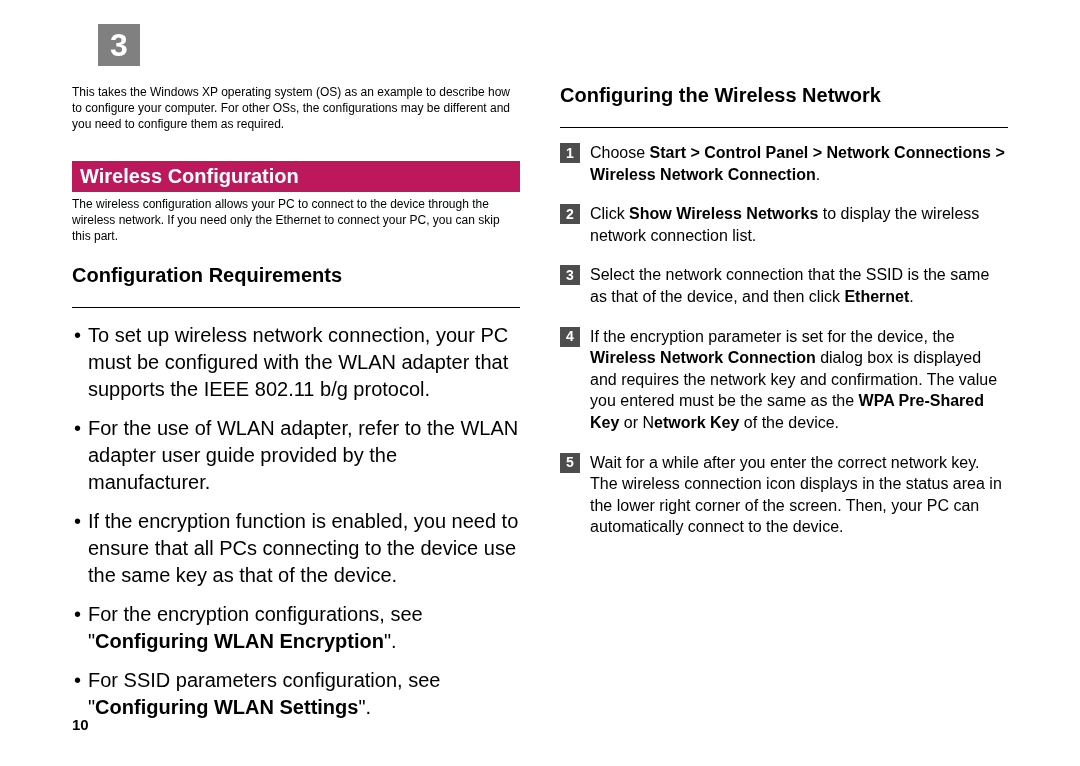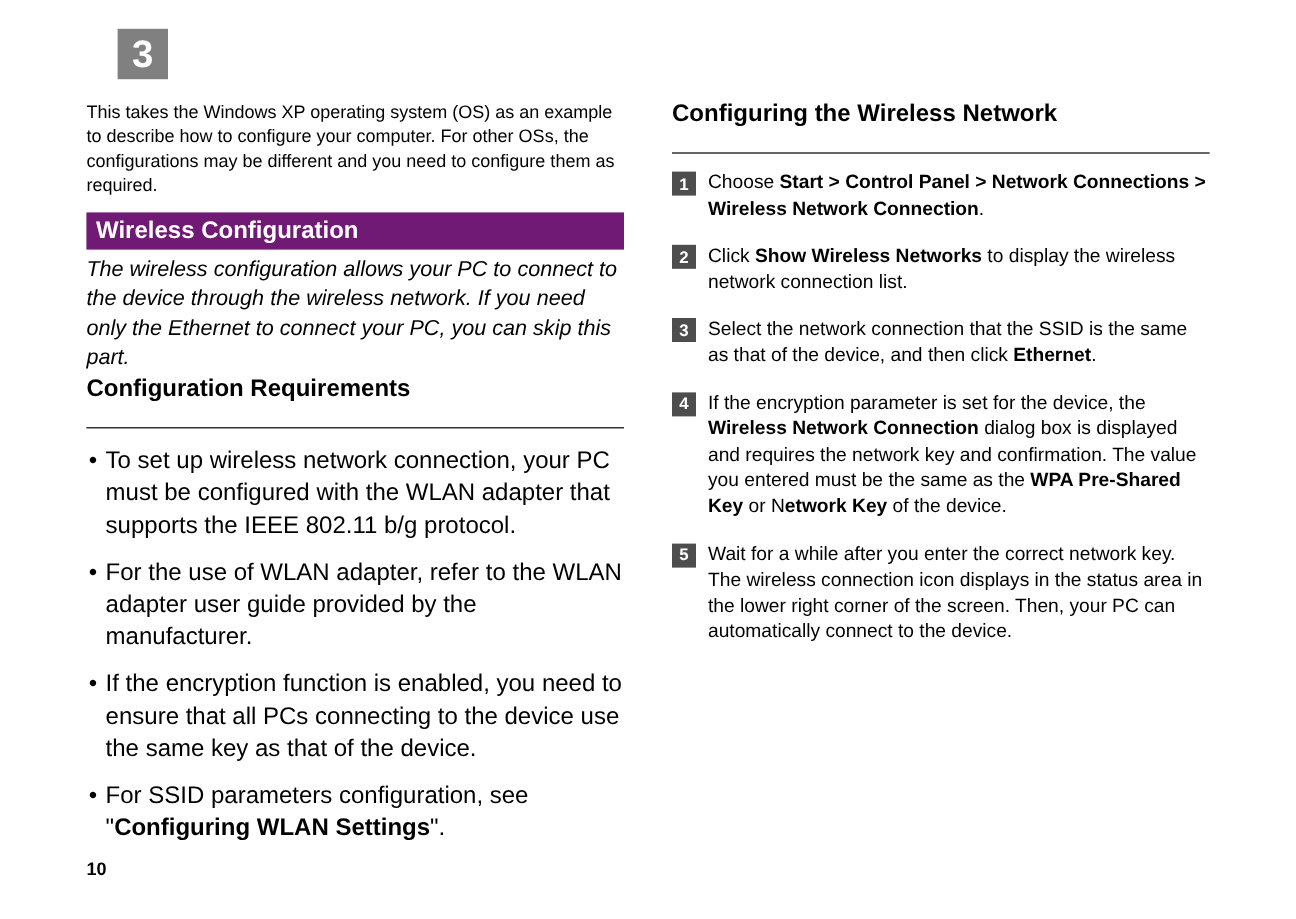--- a/index.html
+++ b/index.html
@@ -38,37 +38,36 @@
   }
   .columns {
     display: flex;
     gap: 40px;
   }
   .col {
     flex: 1;
     min-width: 0;
   }
   .intro {
-    font-size: 15px;
-    line-height: 1.35;
-    margin-bottom: 12px;
+    font-size: 12px;
+    line-height: 1.35;
+    margin-bottom: 28px;
   }
   .section-bar {
-    background: #701a75;
+    background: #be185d;
     color: #fff;
     font-size: 20px;
     font-weight: bold;
     padding: 4px 8px;
     margin-bottom: 4px;
   }
   .section-body {
-    font-size: 18px;
-    line-height: 1.35;
-    margin-bottom: 4px;
-    font-style: italic;
+    font-size: 12px;
+    line-height: 1.35;
+    margin-bottom: 20px;
   }
   .subhead {
     font-size: 20px;
     font-weight: bold;
     padding-bottom: 20px;
     border-bottom: 1px solid #000;
     margin-bottom: 14px;
   }
   ul.bullets {
     list-style: none;
@@ -137,20 +136,23 @@
       <div class="section-bar">Wireless Configuration</div>
       <p class="section-body">The wireless configuration allows your PC to connect to the device through the wireless network. If you need only the Ethernet to connect your PC, you can skip this part.</p>
 
       <div class="subhead">Configuration Requirements</div>
 
       <ul class="bullets">
         <li>To set up wireless network connection, your PC must be configured with the WLAN adapter that supports the IEEE 802.11 b/g protocol.</li>
         <li>For the use of WLAN adapter, refer to the WLAN adapter user guide provided by the manufacturer.</li>
         <li>If the encryption function is enabled, you need to ensure that all PCs connecting to the device use the same key as that of the device.</li>
         <li>
+          <span>For the encryption configurations, see "</span><span class="b">Configuring WLAN Encryption</span><span>".</span>
+        </li>
+        <li>
           <span>For SSID parameters configuration, see "</span><span class="b">Configuring WLAN Settings</span><span>".</span>
         </li>
       </ul>
     </div>
 
     <div class="col">
       <div class="subhead">Configuring the Wireless Network</div>
 
       <div class="steps">
 

